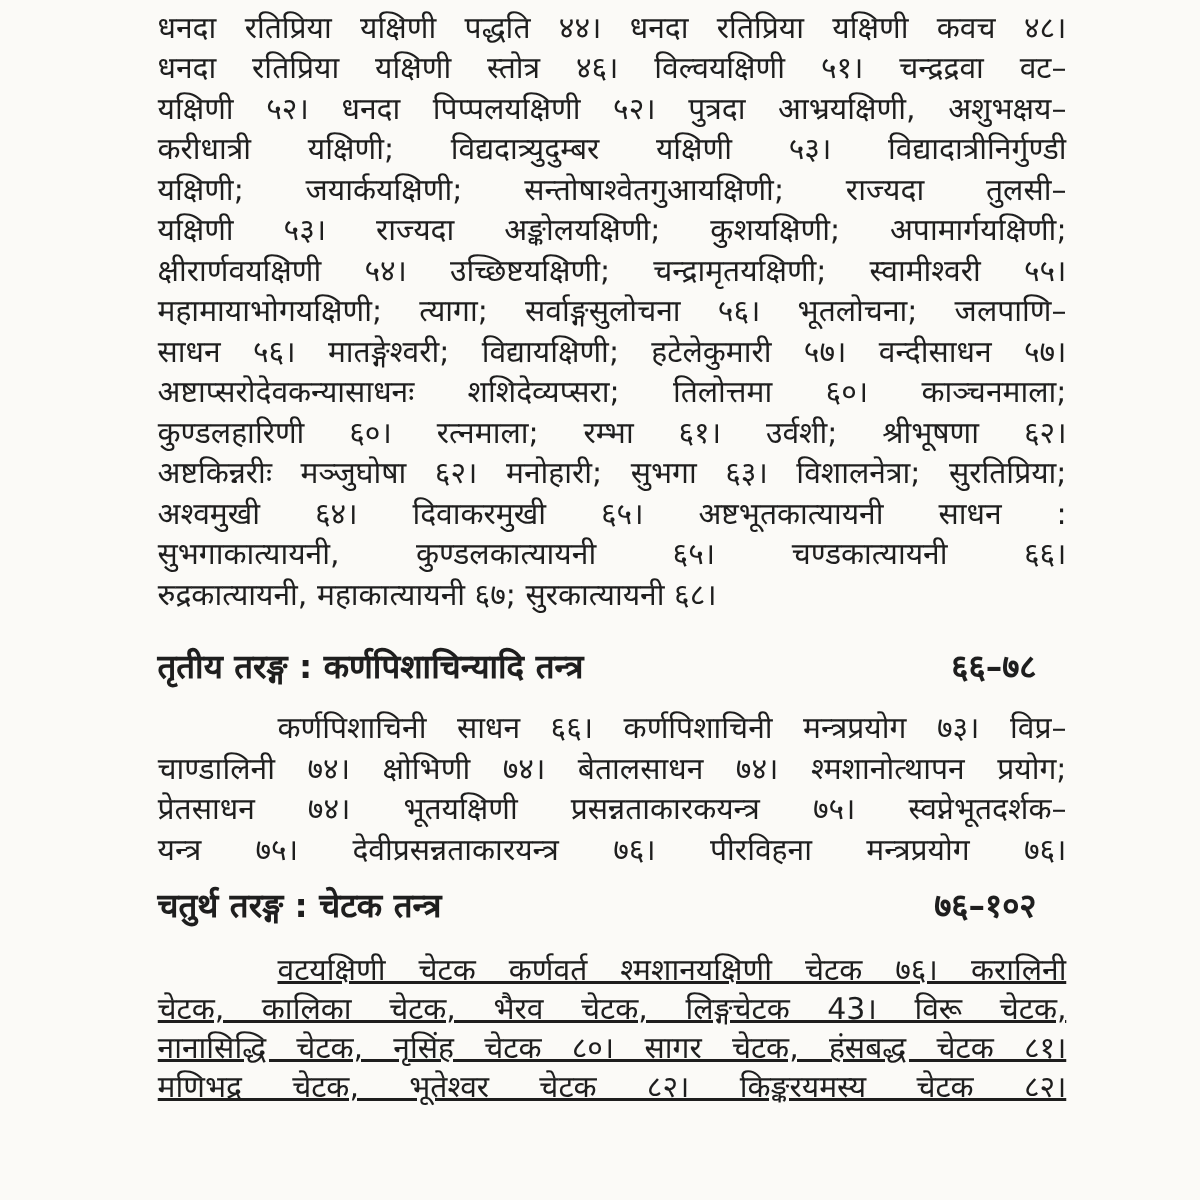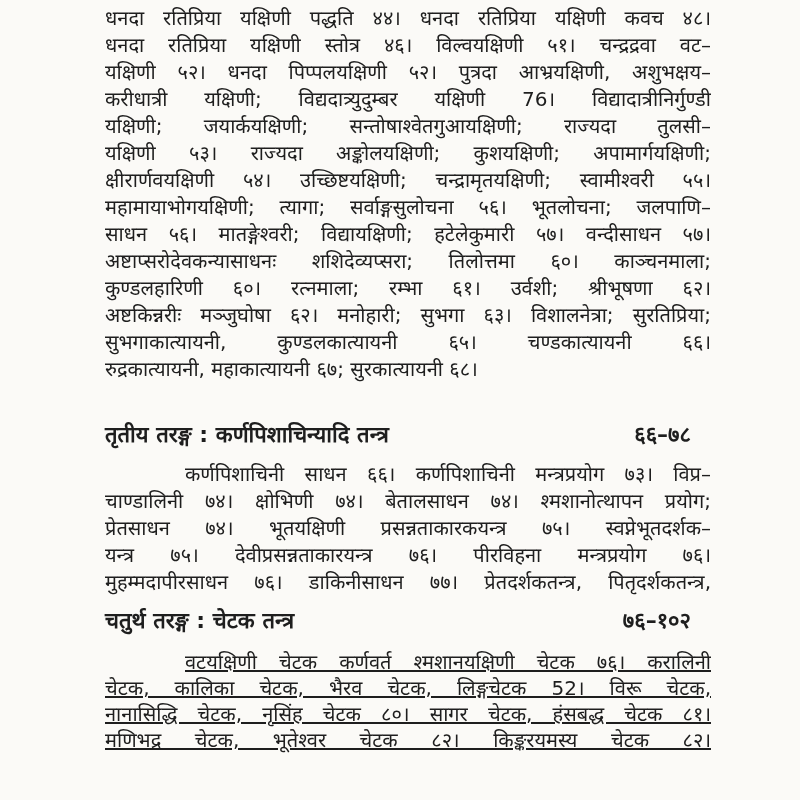--- a/index.html
+++ b/index.html
@@ -56,59 +56,59 @@
     align-items: baseline;
     font-weight: 700;
     font-size: 22px;
     line-height: 27px;
     height: 27px;
   }
   .heading .pages {
     padding-right: 20px;
     font-weight: 700;
   }
-  .heading.h3 { margin-top: 38px; margin-bottom: 13px; }
+  .heading.h3 { margin-top: 22px; margin-bottom: 13px; }
   .heading.h4 { margin-top: 11px; margin-bottom: 15px; }
 </style>
 </head>
 <body>
 
 <div class="page">
   <main class="content" id="toc-content">
       <div class="para">
         <div class="line">धनदा रतिप्रिया यक्षिणी पद्धति ४४। धनदा रतिप्रिया यक्षिणी कवच ४८।</div>
         <div class="line">धनदा रतिप्रिया यक्षिणी स्तोत्र ४६। विल्वयक्षिणी ५१। चन्द्रद्रवा वट–</div>
         <div class="line">यक्षिणी ५२। धनदा पिप्पलयक्षिणी ५२। पुत्रदा आभ्रयक्षिणी, अशुभक्षय–</div>
-        <div class="line">करीधात्री यक्षिणी; विद्यदात्र्युदुम्बर यक्षिणी 76। विद्यादात्रीनिर्गुण्डी</div>
+        <div class="line">करीधात्री यक्षिणी; विद्यदात्र्युदुम्बर यक्षिणी ५३। विद्यादात्रीनिर्गुण्डी</div>
         <div class="line">यक्षिणी; जयार्कयक्षिणी; सन्तोषाश्वेतगुआयक्षिणी; राज्यदा तुलसी–</div>
         <div class="line">यक्षिणी ५३। राज्यदा अङ्कोलयक्षिणी; कुशयक्षिणी; अपामार्गयक्षिणी;</div>
         <div class="line">क्षीरार्णवयक्षिणी ५४। उच्छिष्टयक्षिणी; चन्द्रामृतयक्षिणी; स्वामीश्वरी ५५।</div>
         <div class="line">महामायाभोगयक्षिणी; त्यागा; सर्वाङ्गसुलोचना ५६। भूतलोचना; जलपाणि–</div>
         <div class="line">साधन ५६। मातङ्गेश्वरी; विद्यायक्षिणी; हटेलेकुमारी ५७। वन्दीसाधन ५७।</div>
         <div class="line">अष्टाप्सरोदेवकन्यासाधनः शशिदेव्यप्सरा; तिलोत्तमा ६०। काञ्चनमाला;</div>
         <div class="line">कुण्डलहारिणी ६०। रत्नमाला; रम्भा ६१। उर्वशी; श्रीभूषणा ६२।</div>
         <div class="line">अष्टकिन्नरीः मञ्जुघोषा ६२। मनोहारी; सुभगा ६३। विशालनेत्रा; सुरतिप्रिया;</div>
+        <div class="line">अश्वमुखी ६४। दिवाकरमुखी ६५। अष्टभूतकात्यायनी साधन :</div>
         <div class="line">सुभगाकात्यायनी, कुण्डलकात्यायनी ६५। चण्डकात्यायनी ६६।</div>
         <div class="line natural">रुद्रकात्यायनी, महाकात्यायनी ६७; सुरकात्यायनी ६८।</div>
       </div>
       <div class="heading h3">
         <span class="title">तृतीय तरङ्ग : कर्णपिशाचिन्यादि तन्त्र</span>
         <span class="pages">६६–७८</span>
       </div>
       <div class="para">
         <div class="line indent">कर्णपिशाचिनी साधन ६६। कर्णपिशाचिनी मन्त्रप्रयोग ७३। विप्र–</div>
         <div class="line">चाण्डालिनी ७४। क्षोभिणी ७४। बेतालसाधन ७४। श्मशानोत्थापन प्रयोग;</div>
         <div class="line">प्रेतसाधन ७४। भूतयक्षिणी प्रसन्नताकारकयन्त्र ७५। स्वप्नेभूतदर्शक–</div>
         <div class="line">यन्त्र ७५। देवीप्रसन्नताकारयन्त्र ७६। पीरविहना मन्त्रप्रयोग ७६।</div>
-        <div class="line">मुहम्मदापीरसाधन ७६। डाकिनीसाधन ७७। प्रेतदर्शकतन्त्र, पितृदर्शकतन्त्र,</div>
       </div>
       <div class="heading h4">
         <span class="title">चतुर्थ तरङ्ग : चेटक तन्त्र</span>
         <span class="pages">७६–१०२</span>
       </div>
       <div class="para tight">
         <div class="line indent">वटयक्षिणी चेटक कर्णवर्त श्मशानयक्षिणी चेटक ७६। करालिनी</div>
-        <div class="line">चेटक, कालिका चेटक, भैरव चेटक, लिङ्गचेटक 52। विरू चेटक,</div>
+        <div class="line">चेटक, कालिका चेटक, भैरव चेटक, लिङ्गचेटक 43। विरू चेटक,</div>
         <div class="line">नानासिद्धि चेटक, नृसिंह चेटक ८०। सागर चेटक, हंसबद्ध चेटक ८१।</div>
         <div class="line">मणिभद्र चेटक, भूतेश्वर चेटक ८२। किङ्करयमस्य चेटक ८२।</div>
       </div>
     </main>
 </div>
 
 </body></html>

